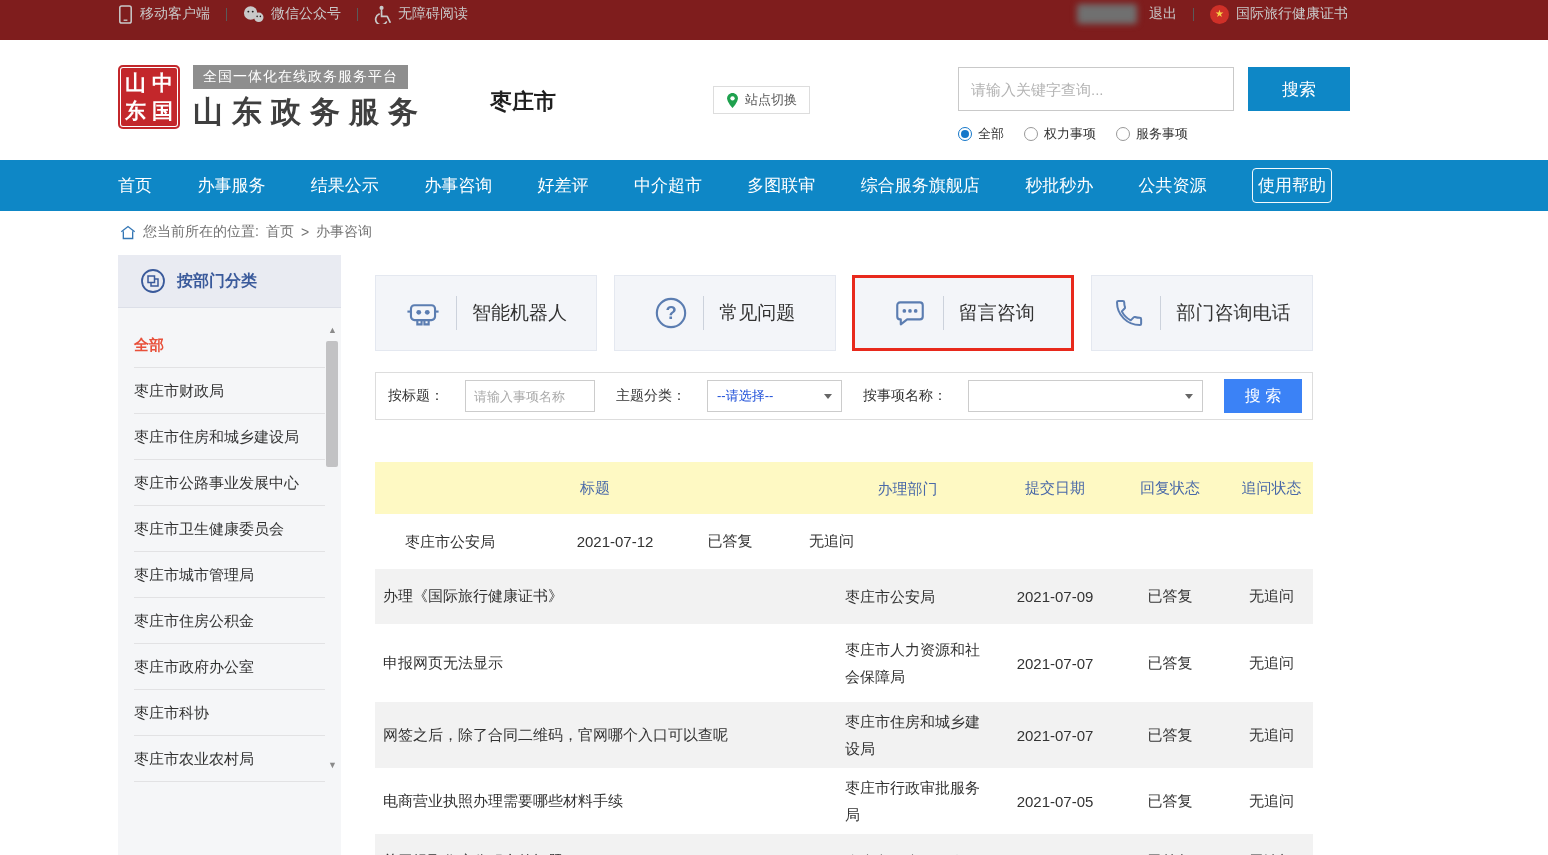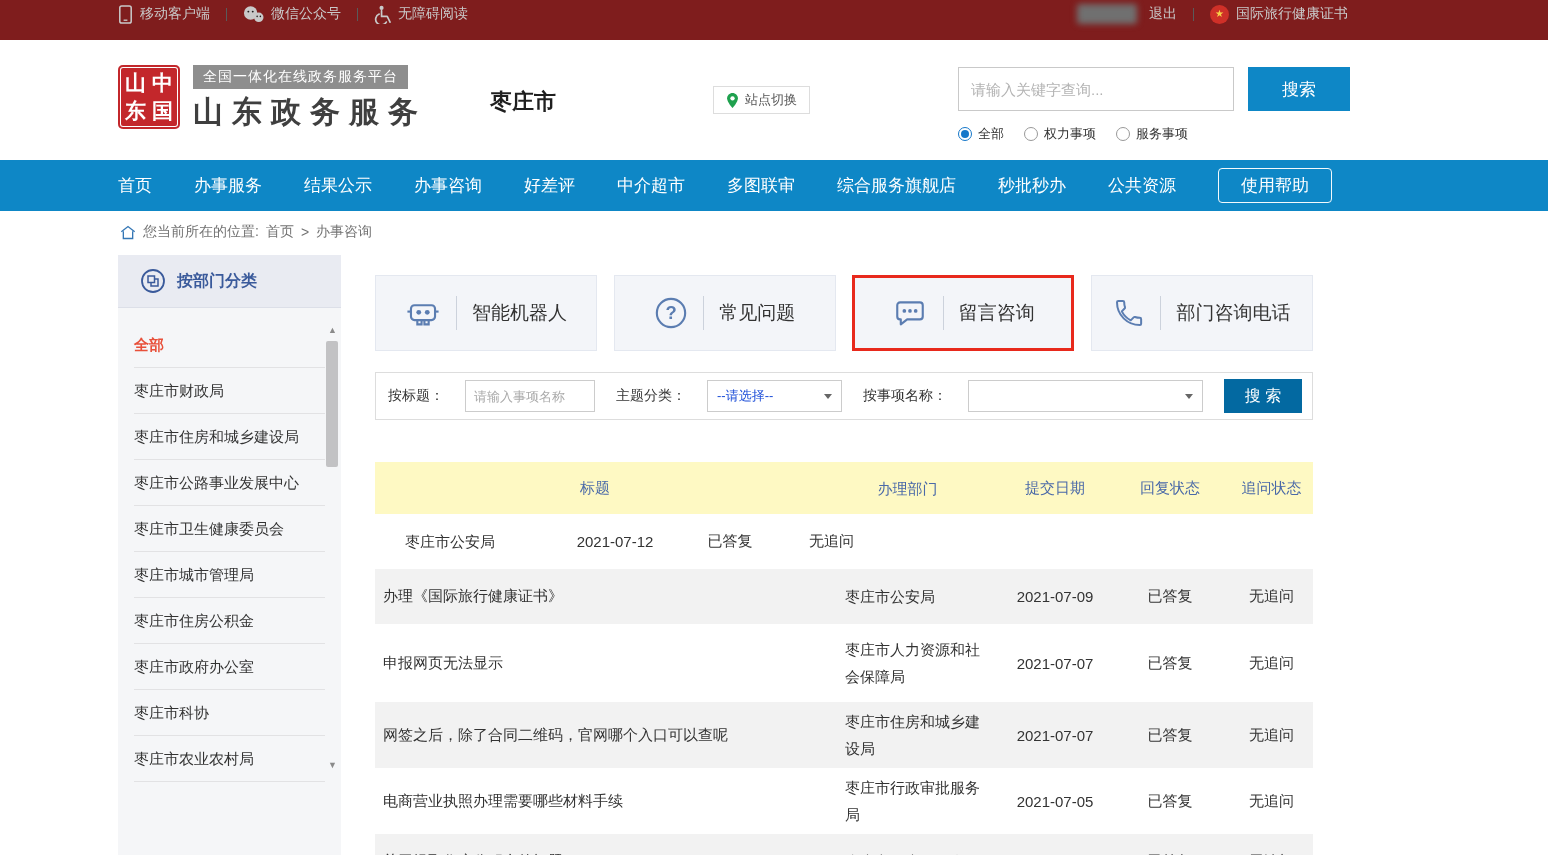--- a/index.html
+++ b/index.html
@@ -36,21 +36,21 @@
   .radio-row { position:absolute; left:958px; top:85px; display:flex; align-items:center; gap:20px; font-size:13px; color:#333; }
   .radio-opt { display:inline-flex; align-items:center; gap:6px; cursor:pointer; }
   .radio { width:14px; height:14px; border:1px solid #999; border-radius:50%; position:relative; background:#fff; }
   .radio.checked { border-color:#1577c9; }
   .radio.checked::after { content:""; position:absolute; left:2px; top:2px; right:2px; bottom:2px; background:#1577c9; border-radius:50%; }
 
   
   .nav { position:absolute; top:160px; left:0; right:0; height:51px; background:#0e87c6; display:flex;
     align-items:center; justify-content:space-between; padding:0 216px 0 118px; color:#fff; font-size:17px; }
   .nav-item { cursor:pointer; white-space:nowrap; }
-  .nav-item.help { border:1px solid rgba(255,255,255,.95); border-radius:4px; padding:5px 22px; }
+  .nav-item.help { border:1px solid rgba(255,255,255,.95); border-radius:4px; padding:5px 5px; }
 
   
   .breadcrumb { position:absolute; top:223px; left:120px; display:flex; align-items:center; gap:7px; font-size:14px; color:#737373; }
   .crumb-link { cursor:pointer; }
 
   
   .sidebar { position:absolute; left:118px; top:255px; width:223px; height:600px; background:#f5f6f8; }
   .sidebar-header { height:53px; background:#e9ebf2; border-bottom:1px solid #dcdfe8; display:flex;
     align-items:center; gap:11px; padding-left:22px; font-size:16px; font-weight:bold; color:#3a5a9b; }
   .sidebar-list { padding:14px 16px 0 16px; }
@@ -75,21 +75,21 @@
   .filter { margin-top:21px; height:48px; border:1px solid #ddd; display:flex; align-items:center;
     padding:0 10px 0 12px; font-size:14px; color:#333; gap:21px; background:#fff; }
   .f-label { white-space:nowrap; }
   .f-input { width:130px; height:32px; border:1px solid #ccc; padding:0 8px; font-size:13px; font-family:inherit; outline:none; }
   .f-input::placeholder { color:#aaa; }
   .f-select { height:32px; border:1px solid #ccc; background:#fff; display:flex; align-items:center;
     justify-content:space-between; padding:0 9px; font-size:13px; color:#1d4ed8; cursor:pointer; }
   .f-select.topic { width:150px; }
   .f-select.item { width:263px; }
   .caret { width:0; height:0; border-left:4px solid transparent; border-right:4px solid transparent; border-top:5px solid #666; }
-  .f-btn { margin-left:auto; width:88px; height:34px; background:#0369a1; color:#fff; font-size:16px;
+  .f-btn { margin-left:auto; width:88px; height:34px; background:#3b82f6; color:#fff; font-size:16px;
     border:none; display:flex; align-items:center; justify-content:center; cursor:pointer; white-space:nowrap; }
 
   
   .table { margin-top:42px; }
   .thead { height:52px; background:#fef9c3; display:flex; align-items:center; color:#4a69a8; font-size:15px; }
   .trow { display:flex; align-items:center; font-size:15px; color:#333; min-height:55px; }
   .trow.tall { min-height:78px; }
   .trow:nth-child(even) { background:#f2f2f2; }
   .col { flex:none; }
   .c-title { width:440px; padding:6px 20px 6px 8px; }

